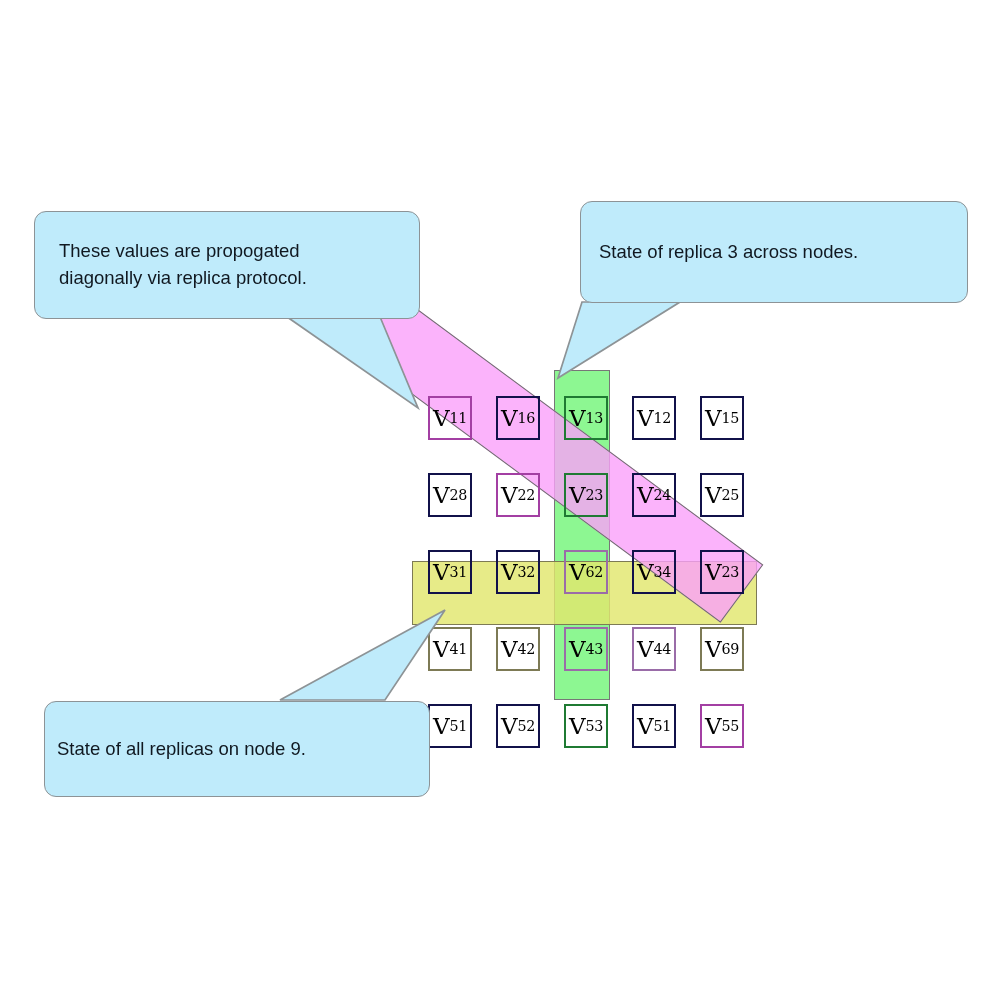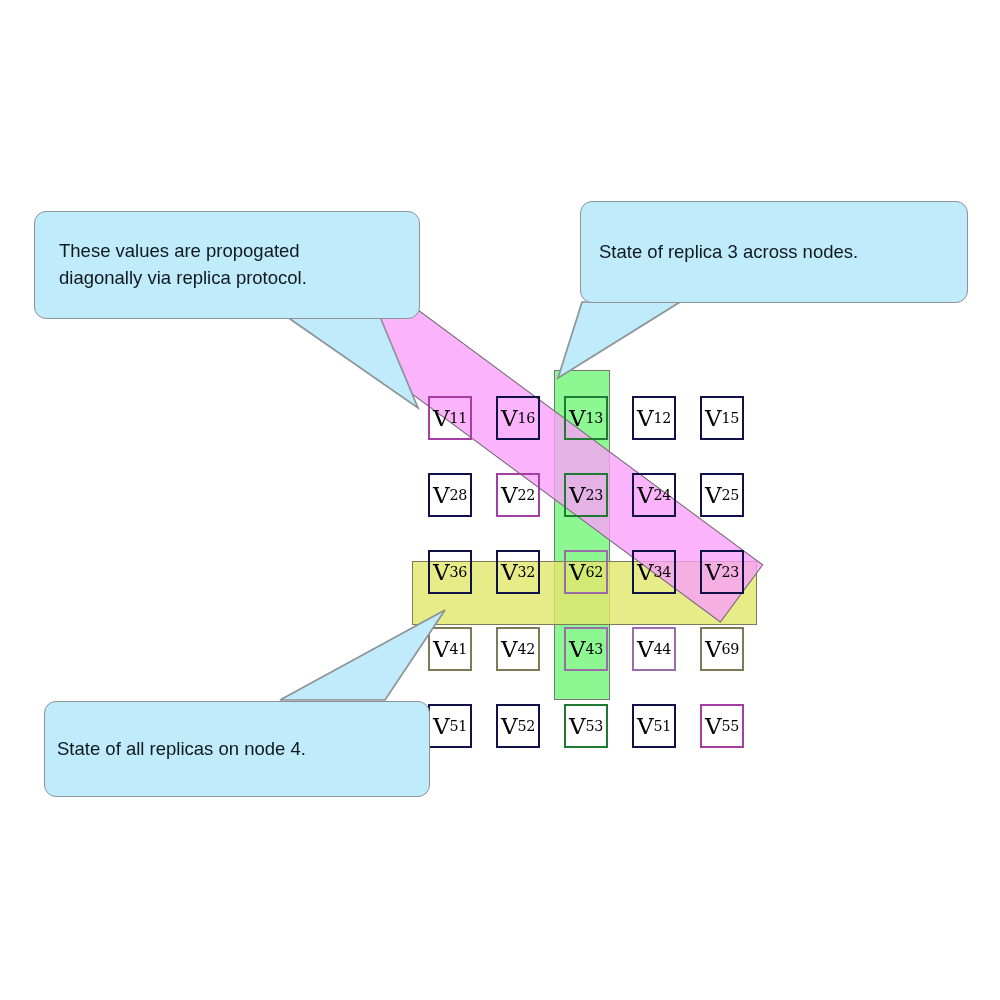--- a/index.html
+++ b/index.html
@@ -127,21 +127,21 @@
           <sub>24</sub>
         </div>
         <div class="cell ">
           <span>V</span>
           <sub>25</sub>
         </div>
       </div>
       <div class="grid-row">
         <div class="cell ">
           <span>V</span>
-          <sub>36</sub>
+          <sub>31</sub>
         </div>
         <div class="cell ">
           <span>V</span>
           <sub>32</sub>
         </div>
         <div class="cell hl-mixed">
           <span>V</span>
           <sub>62</sub>
         </div>
         <div class="cell ">
@@ -214,16 +214,16 @@
       <div>These values are propogated</div>
       <div>diagonally via replica protocol.</div>
     </div>
   </div>
 
   <div class="callout" id="callout-replica">
     <div>State of replica 3 across nodes.</div>
   </div>
 
   <div class="callout" id="callout-node">
-    <div>State of all replicas on node 4.</div>
+    <div>State of all replicas on node 9.</div>
   </div>
 
 </div>
 
 </body></html>

